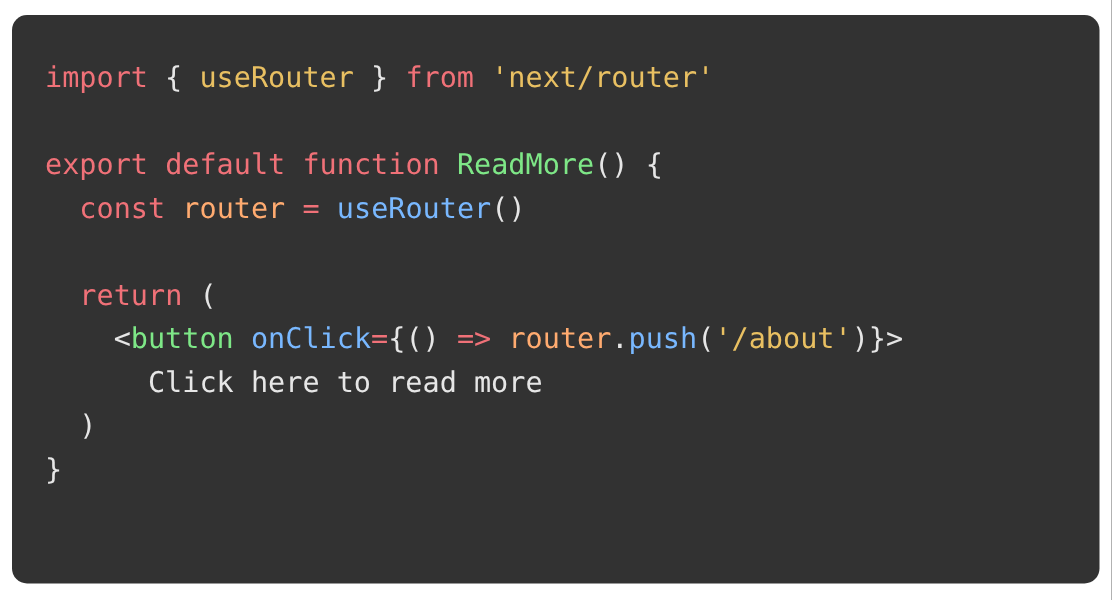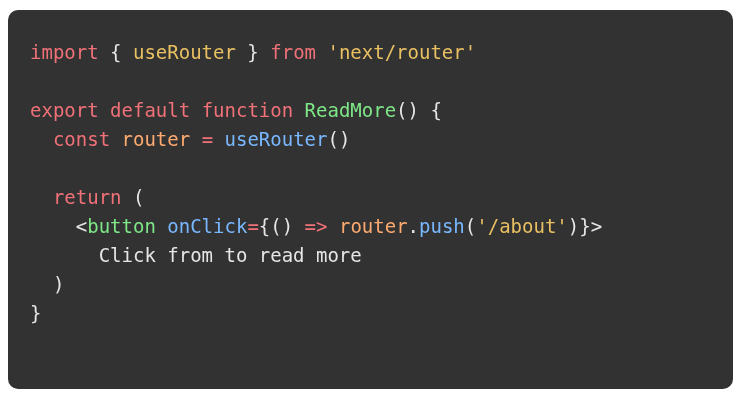--- a/index.html
+++ b/index.html
@@ -40,18 +40,18 @@
 <div class="page">
   <div class="code-block">
     <div class="code">
         <div class="line"><span style="color: rgb(240, 113, 120);">import</span><span style="color: rgb(230, 230, 230);"> { </span><span style="color: rgb(233, 192, 98);">useRouter</span><span style="color: rgb(230, 230, 230);"> } </span><span style="color: rgb(240, 113, 120);">from</span><span style="color: rgb(230, 230, 230);"> </span><span style="color: rgb(233, 192, 98);">'next/router'</span></div>
         <div class="line"></div>
         <div class="line"><span style="color: rgb(240, 113, 120);">export</span><span style="color: rgb(230, 230, 230);"> </span><span style="color: rgb(240, 113, 120);">default</span><span style="color: rgb(230, 230, 230);"> </span><span style="color: rgb(240, 113, 120);">function</span><span style="color: rgb(230, 230, 230);"> </span><span style="color: rgb(126, 231, 135);">ReadMore</span><span style="color: rgb(230, 230, 230);">() {</span></div>
         <div class="line"><span style="color: rgb(230, 230, 230);">  </span><span style="color: rgb(240, 113, 120);">const</span><span style="color: rgb(230, 230, 230);"> </span><span style="color: rgb(255, 171, 112);">router</span><span style="color: rgb(230, 230, 230);"> </span><span style="color: rgb(240, 113, 120);">=</span><span style="color: rgb(230, 230, 230);"> </span><span style="color: rgb(121, 184, 255);">useRouter</span><span style="color: rgb(230, 230, 230);">()</span></div>
         <div class="line"></div>
         <div class="line"><span style="color: rgb(230, 230, 230);">  </span><span style="color: rgb(240, 113, 120);">return</span><span style="color: rgb(230, 230, 230);"> (</span></div>
         <div class="line"><span style="color: rgb(230, 230, 230);">    &lt;</span><span style="color: rgb(126, 231, 135);">button</span><span style="color: rgb(230, 230, 230);"> </span><span style="color: rgb(121, 184, 255);">onClick</span><span style="color: rgb(240, 113, 120);">=</span><span style="color: rgb(230, 230, 230);">{() </span><span style="color: rgb(240, 113, 120);">=&gt;</span><span style="color: rgb(230, 230, 230);"> </span><span style="color: rgb(255, 171, 112);">router</span><span style="color: rgb(230, 230, 230);">.</span><span style="color: rgb(121, 184, 255);">push</span><span style="color: rgb(230, 230, 230);">(</span><span style="color: rgb(233, 192, 98);">'/about'</span><span style="color: rgb(230, 230, 230);">)}&gt;</span></div>
-        <div class="line"><span style="color: rgb(230, 230, 230);">      Click from to read more</span></div>
+        <div class="line"><span style="color: rgb(230, 230, 230);">      Click here to read more</span></div>
         <div class="line"><span style="color: rgb(230, 230, 230);">  )</span></div>
         <div class="line"><span style="color: rgb(230, 230, 230);">}</span></div>
       </div>
   </div>
 </div>
 
 </body></html>

